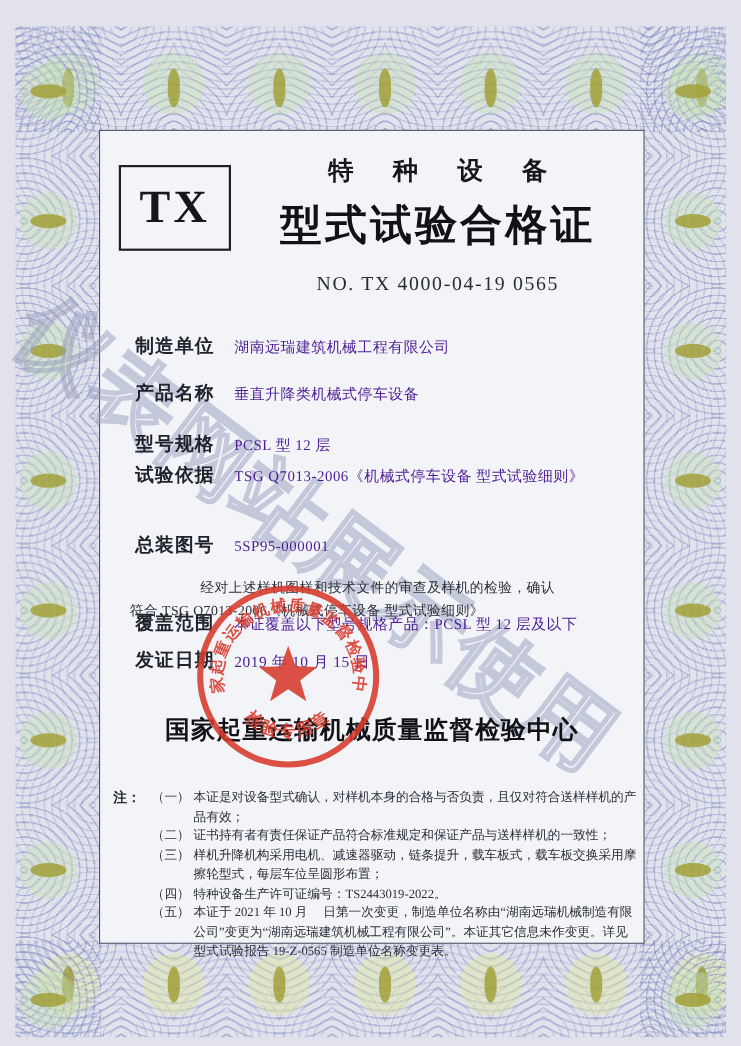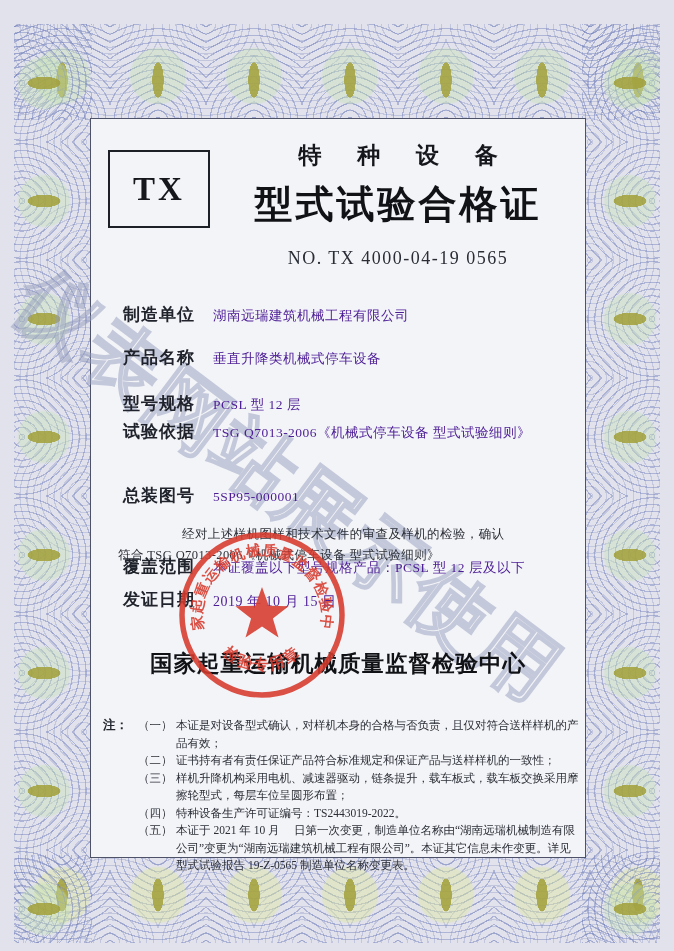--- a/index.html
+++ b/index.html
@@ -63,21 +63,21 @@
     font-size:80px;font-weight:bold;letter-spacing:2px;white-space:nowrap;
     color:rgba(0,0,0,0);-webkit-text-stroke:2px rgba(148,156,188,.5);
     text-stroke:2px rgba(148,156,188,.5);pointer-events:none;
   }
   
   .abs{position:absolute;z-index:4;}
   .tx-box{
     left:108px;top:150px;width:102px;height:78px;border:2px solid #1d2027;
     display:flex;align-items:center;justify-content:center;box-sizing:border-box;
   }
-  .tx-box .tx{font-size:33px;font-weight:bold;letter-spacing:3px;color:#15171d;}
+  .tx-box .tx{font-size:42px;font-weight:bold;letter-spacing:3px;color:#15171d;}
   .title-wrap{left:212px;top:140px;width:372px;text-align:center;}
   .title-small{font-size:23px;font-weight:700;letter-spacing:15px;padding-left:15px;color:#15171d;}
   .title-main{margin-top:8px;font-size:38px;font-weight:bold;letter-spacing:3px;color:#101216;}
   .cert-no{margin-top:18px;font-size:18px;letter-spacing:1.5px;color:#2a2d35;}
   .frow{left:123px;display:flex;align-items:baseline;}
   .frow .flabel{width:90px;font-size:17px;font-weight:600;letter-spacing:1px;color:#20232b;flex:0 0 90px;}
   .frow .fvalue{font-size:13.5px;letter-spacing:.5px;color:#4c1d95;white-space:nowrap;}
   .row1{top:303px}.row2{top:346px}.row3{top:392px}.row4{top:420px}.row5{top:484px}.row6{top:555px}
   .conclusion{
     left:118px;top:512px;width:396px;font-size:12.5px;line-height:21px;

